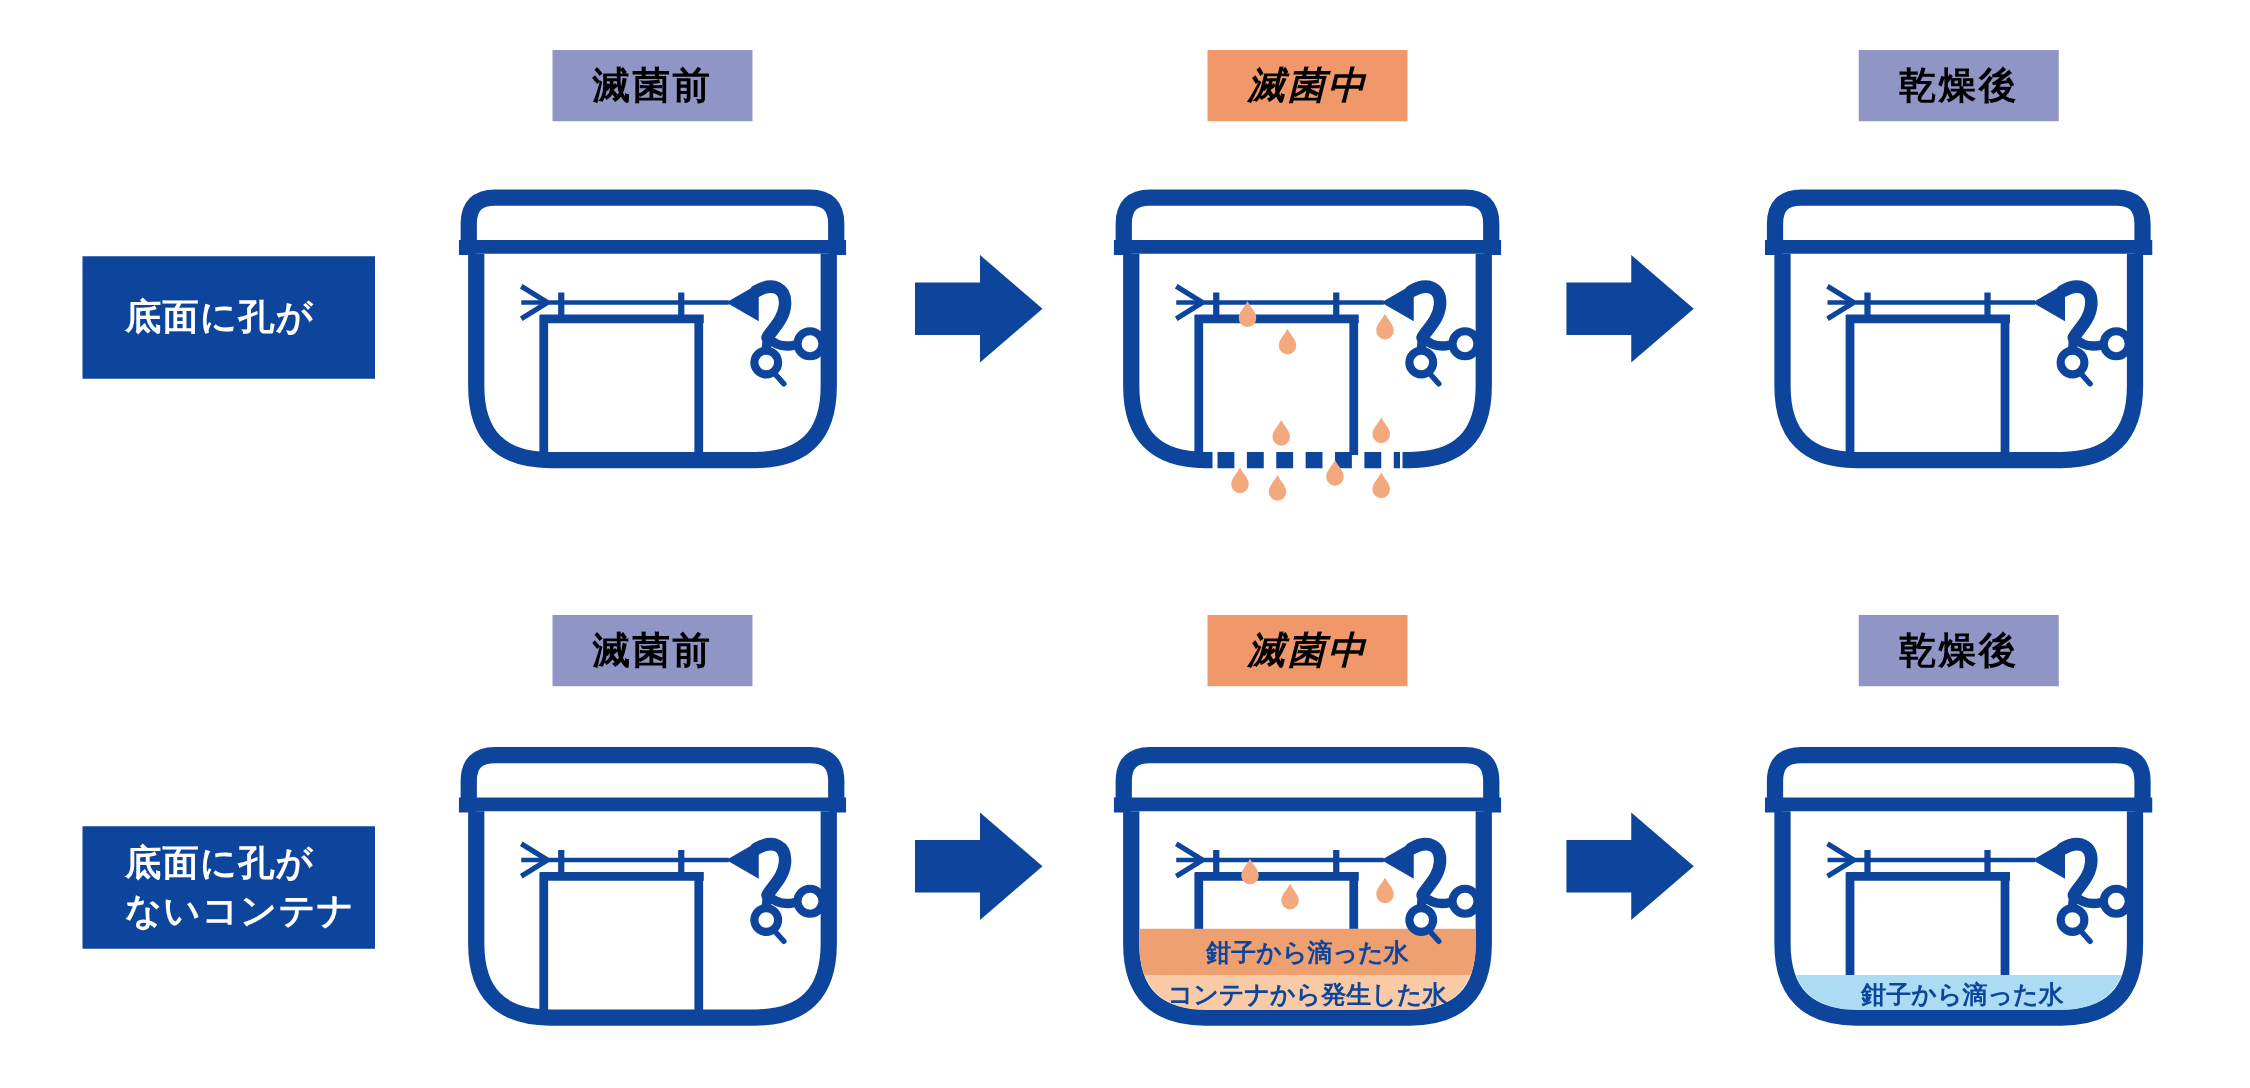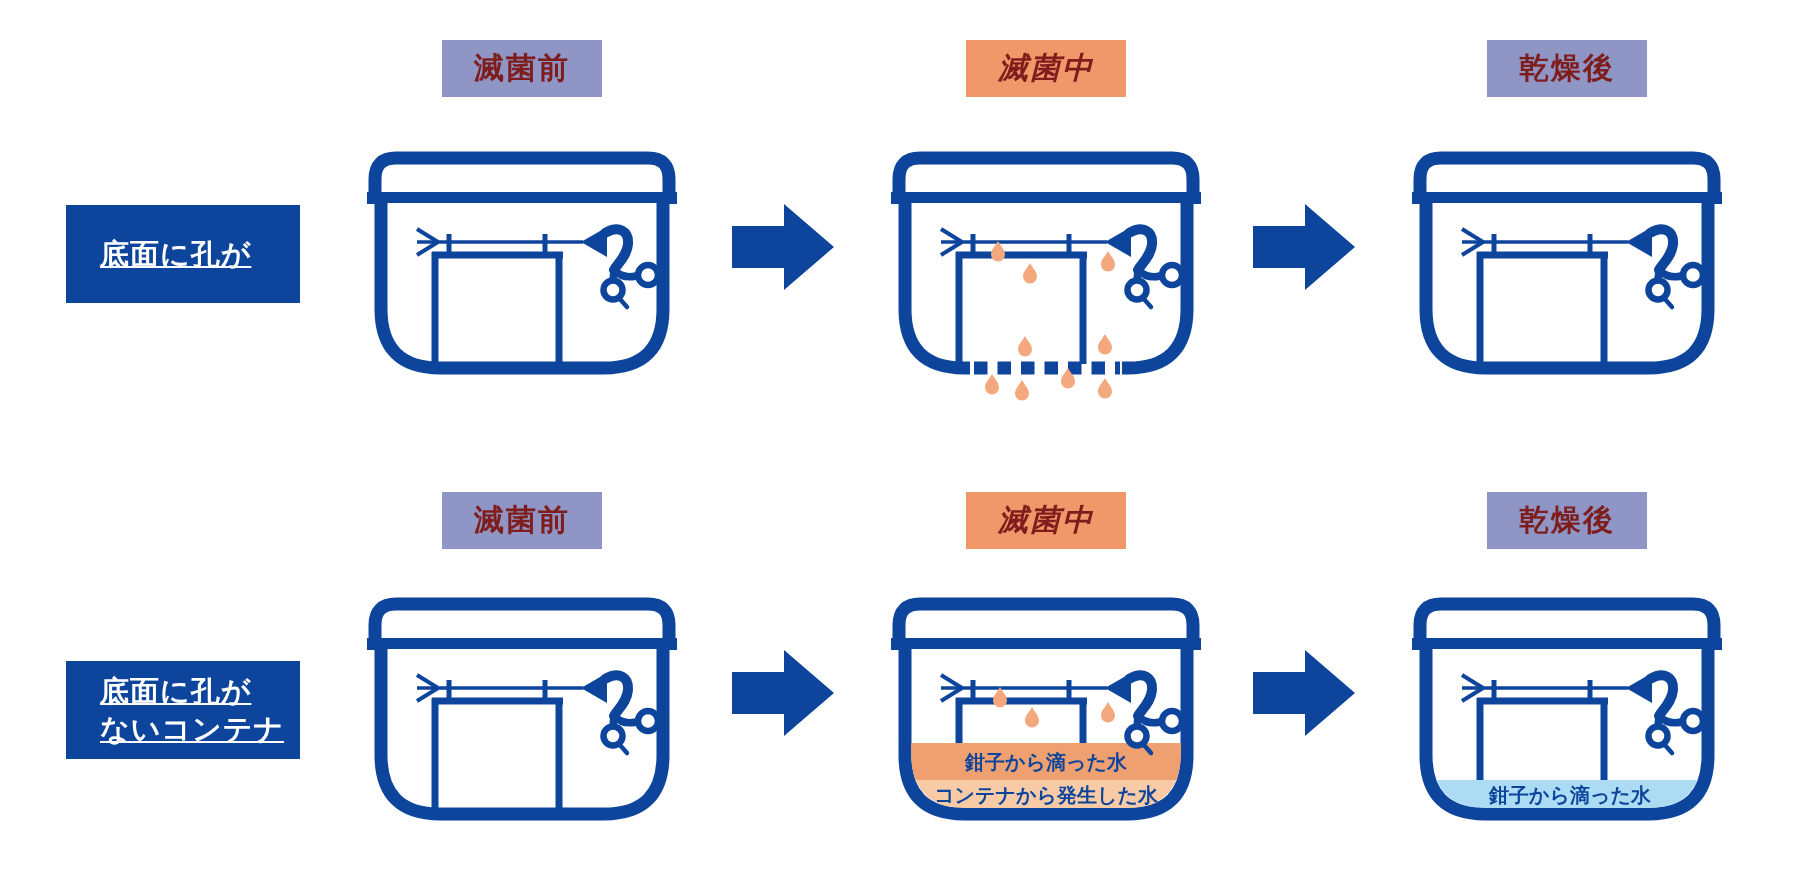--- a/index.html
+++ b/index.html
@@ -1,30 +1,30 @@
 <!DOCTYPE html>
 <html><head>
 <meta charset="utf-8">
 <style>
   html,body{margin:0;padding:0;background:#ffffff;}
   body{font-family:"Liberation Sans",sans-serif;}
   .canvas{position:relative;width:1800px;height:870px;background:#ffffff;overflow:hidden;}
   .hdr{
     position:absolute;width:160px;height:57px;
     display:flex;align-items:center;justify-content:center;
-    color:#7f1d1d;font-size:30px;font-weight:bold;letter-spacing:2px;
+    color:#000000;font-size:30px;font-weight:bold;letter-spacing:2px;
   }
   .hdr.lav{background:#8F96C6;}
   .hdr.org{background:#F0986A;font-style:italic;}
   .rowlabel{
     position:absolute;left:66px;width:234px;height:98px;
     background:#0E459C;color:#ffffff;
     display:flex;flex-direction:column;justify-content:center;
     box-sizing:border-box;padding-left:34px;
-    font-size:29px;font-weight:bold;line-height:38px;letter-spacing:1px;text-decoration:underline;
+    font-size:29px;font-weight:bold;line-height:38px;letter-spacing:1px;
   }
   .abs{position:absolute;}
   svg text{font-family:"Liberation Sans",sans-serif;}
   .wlabel{font-size:20px;font-weight:600;fill:#0E459C;}
 </style>
 </head>
 <body>
 
 <svg width="0" height="0" style="position:absolute" aria-hidden="true">
   <defs>

